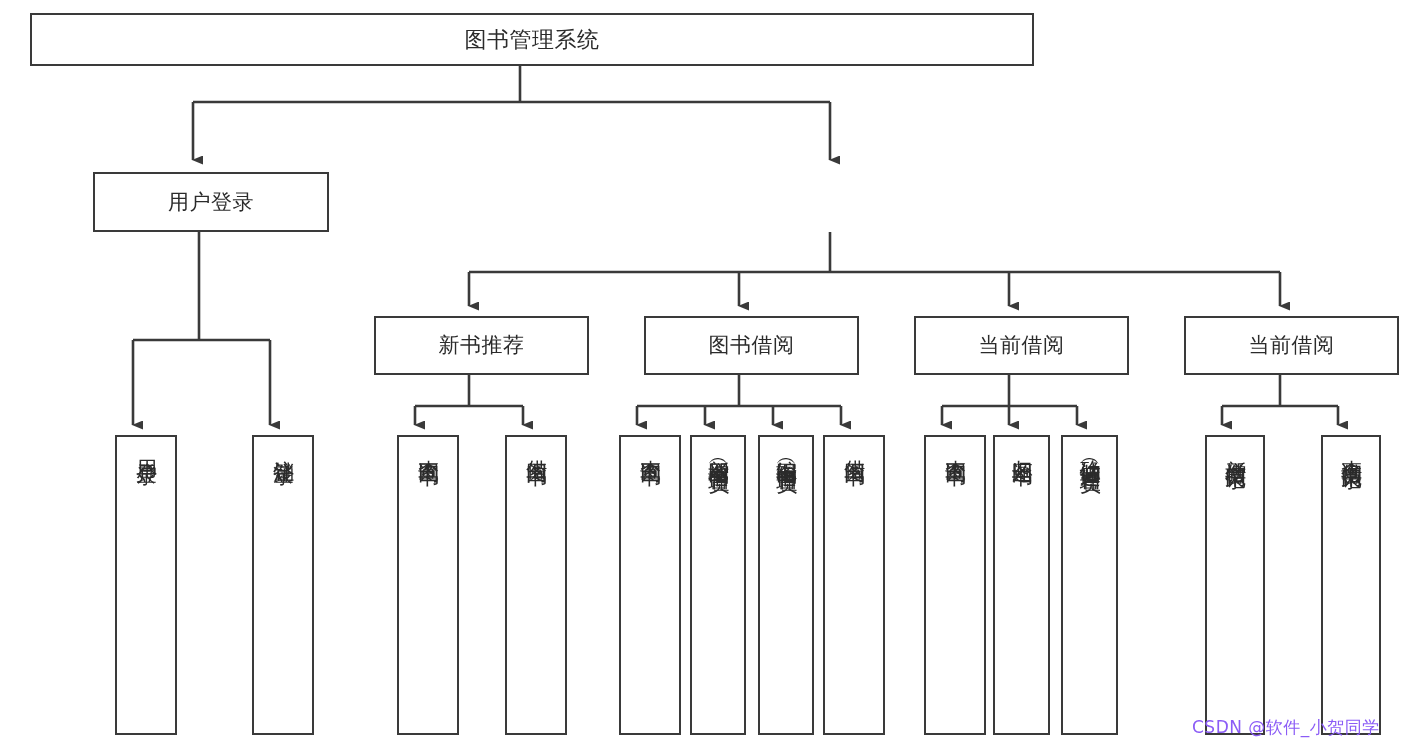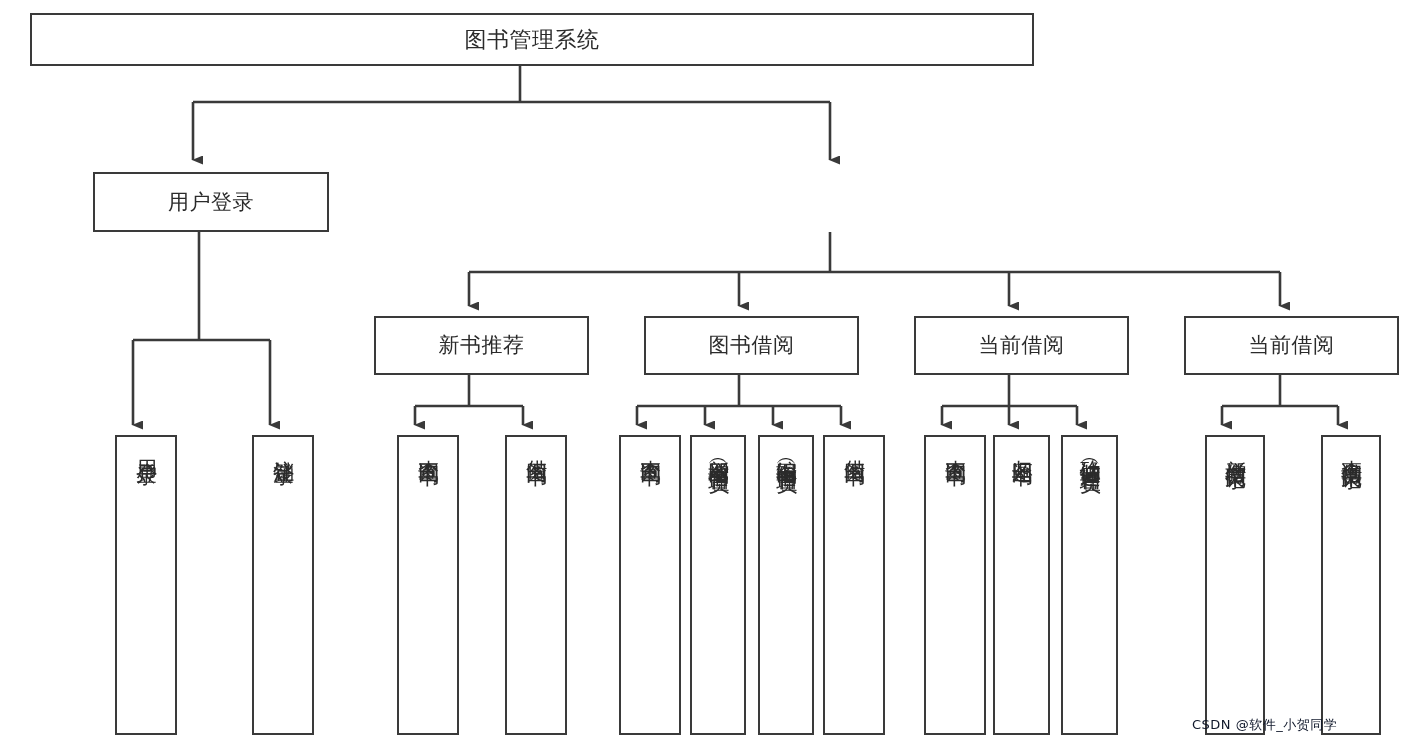--- a/index.html
+++ b/index.html
@@ -60,22 +60,22 @@
     writing-mode: vertical-rl;
     text-orientation: upright;
     font-size: 21px;
     line-height: 1.12;
     letter-spacing: 2px;
     height: auto;
     max-height: 100%;
   }
   .watermark {
     position: absolute;
-    font-size: 13px;
-    color: #0f172a;
+    font-size: 17px;
+    color: #8b5cf6;
     white-space: nowrap;
     letter-spacing: 0.5px;
     pointer-events: none;
   }
 </style>
 </head>
 <body>
 
 <div id="diagram-root">
 

